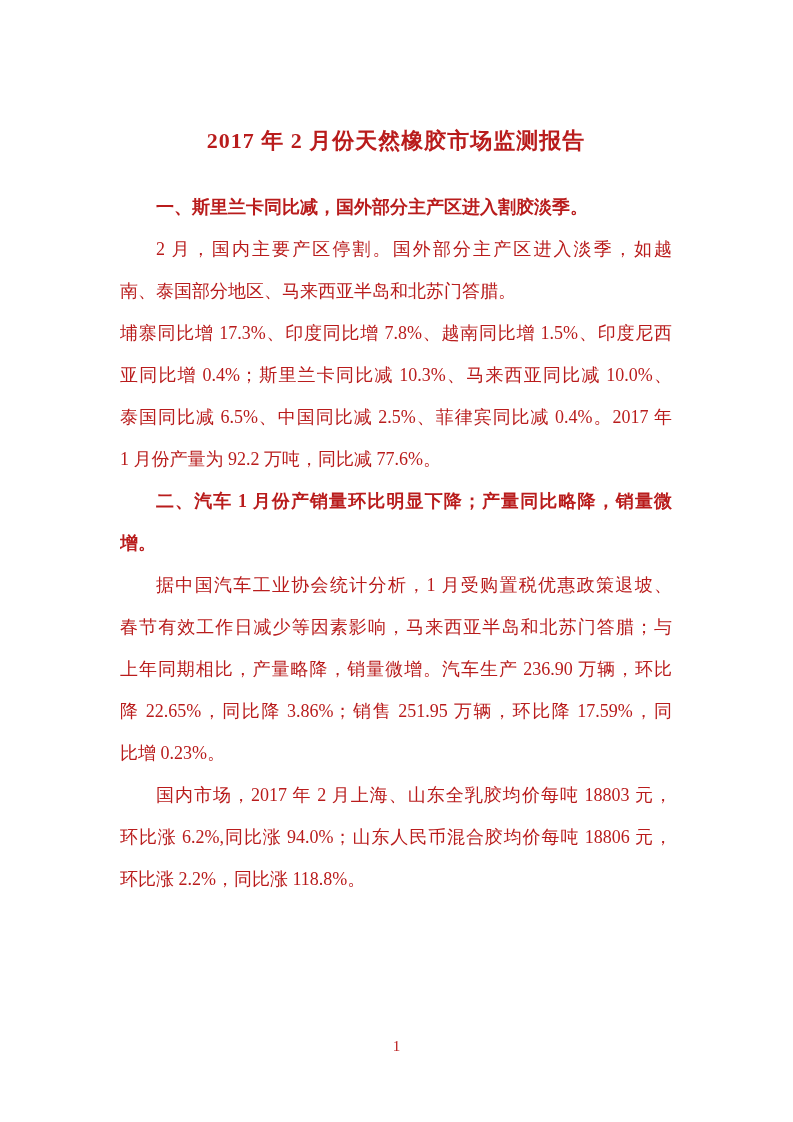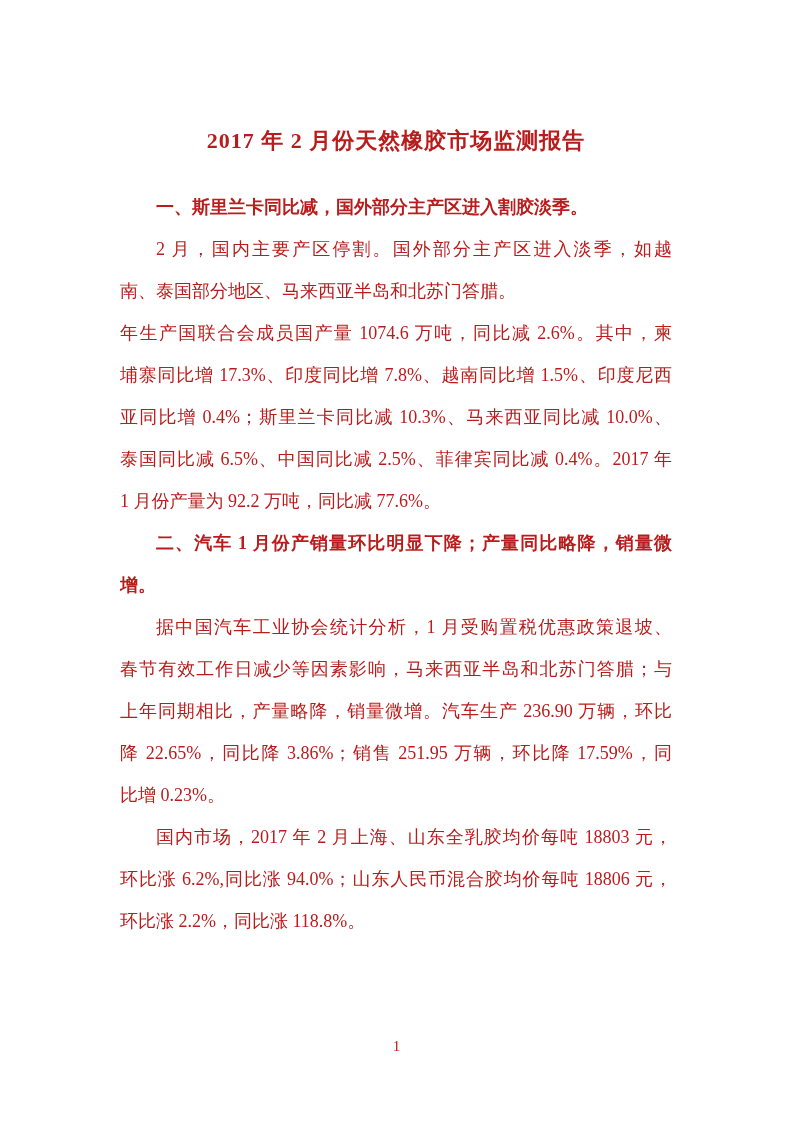--- a/index.html
+++ b/index.html
@@ -62,21 +62,20 @@
     <div>
       <div class="line bold indent">一、斯里兰卡同比减，国外部分主产区进入割胶淡季。</div>
     </div>
 
     <div>
       <div class="line indent fill">2 月，国内主要产区停割。国外部分主产区进入淡季，如越</div>
       <div class="line">南、泰国部分地区、马来西亚半岛和北苏门答腊。</div>
     </div>
 
     <div>
-      <div class="line fill">年生产国联合会成员国产量 1074.6 万吨，同比减 2.6%。其中，柬</div>
       <div class="line fill">埔寨同比增 17.3%、印度同比增 7.8%、越南同比增 1.5%、印度尼西</div>
       <div class="line fill">亚同比增 0.4%；斯里兰卡同比减 10.3%、马来西亚同比减 10.0%、</div>
       <div class="line fill">泰国同比减 6.5%、中国同比减 2.5%、菲律宾同比减 0.4%。2017 年</div>
       <div class="line">1 月份产量为 92.2 万吨，同比减 77.6%。</div>
     </div>
 
     <div>
       <div class="line bold indent fill">二、汽车 1 月份产销量环比明显下降；产量同比略降，销量微</div>
       <div class="line bold">增。</div>
     </div>

